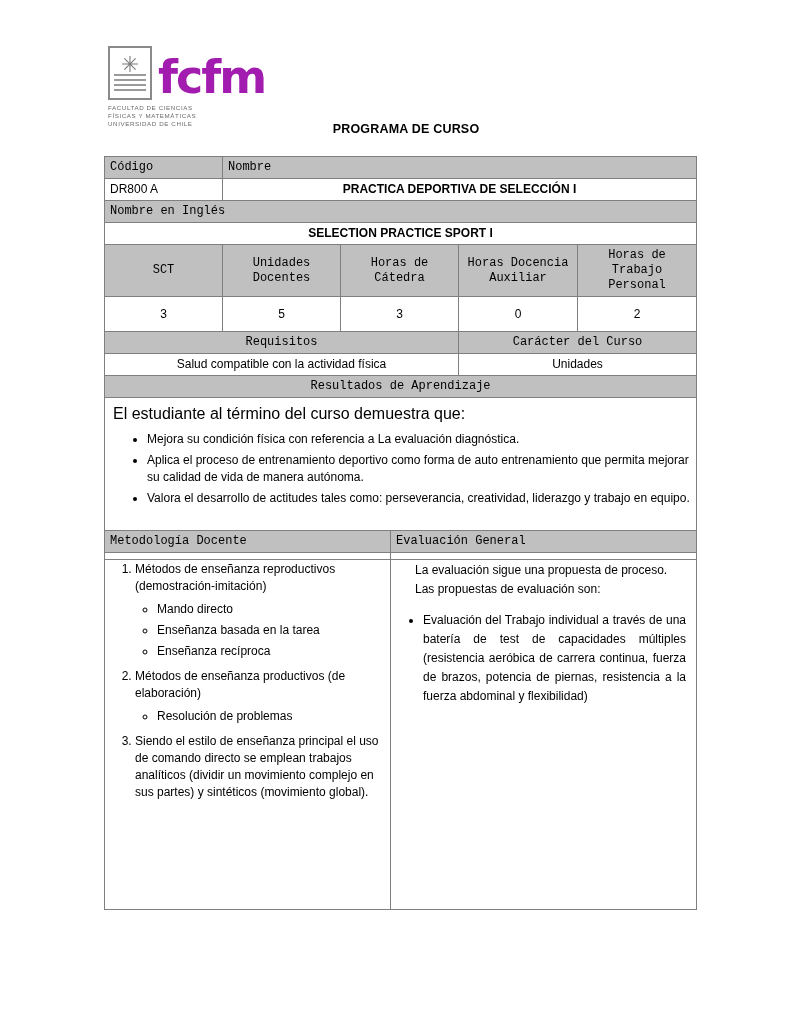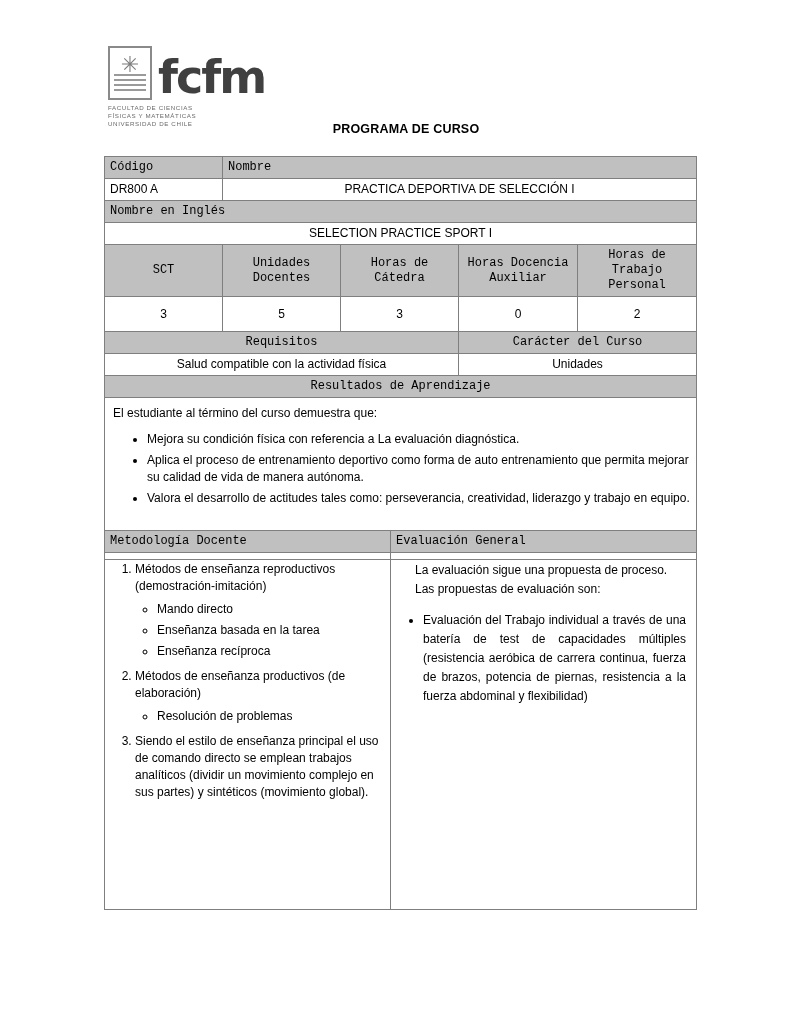--- a/index.html
+++ b/index.html
@@ -66,21 +66,21 @@
   .logo-seal .lines i {
     display: block;
     height: 2px;
     background: #9a9a9a;
     margin-bottom: 3px;
   }
   .logo-word {
     font-family: "DejaVu Sans", sans-serif;
     font-size: 46px;
     font-weight: bold;
-    color: #404040;
+    color: #a21caf;
     letter-spacing: -2px;
     line-height: 46px;
   }
   .logo-sub {
     margin-top: 4px;
     font-size: 6.2px;
     line-height: 8px;
     color: #6b6b6b;
     letter-spacing: 0.6px;
     font-family: "Liberation Sans", sans-serif;
@@ -110,36 +110,36 @@
     border: 1px solid #7f7f7f;
     padding: 3px 5px;
     vertical-align: middle;
     line-height: 15px;
   }
   .hdr {
     background: #c0c0c0;
     font-family: Liberation Mono, monospace;
   }
   .ctr { text-align: center; }
-  .bold { font-weight: normal; margin-left: 8px; }
+  .bold { font-weight: bold; margin-left: 8px; }
 
   #table-main {
     position: absolute;
     left: 104px;
     top: 156px;
   }
   .learning-cell {
     height: 150px;
     vertical-align: top !important;
     padding-top: 8px !important;
     padding-left: 8px !important;
   }
   .learning-cell p.intro {
     margin: 0 0 10px 0;
-    font-size: 12px;
+    font-size: 16px;
   }
   .learning-cell ul {
     margin: 0;
     padding-left: 34px;
   }
   .learning-cell li {
     margin-bottom: 4px;
     line-height: 17px;
   }
 

